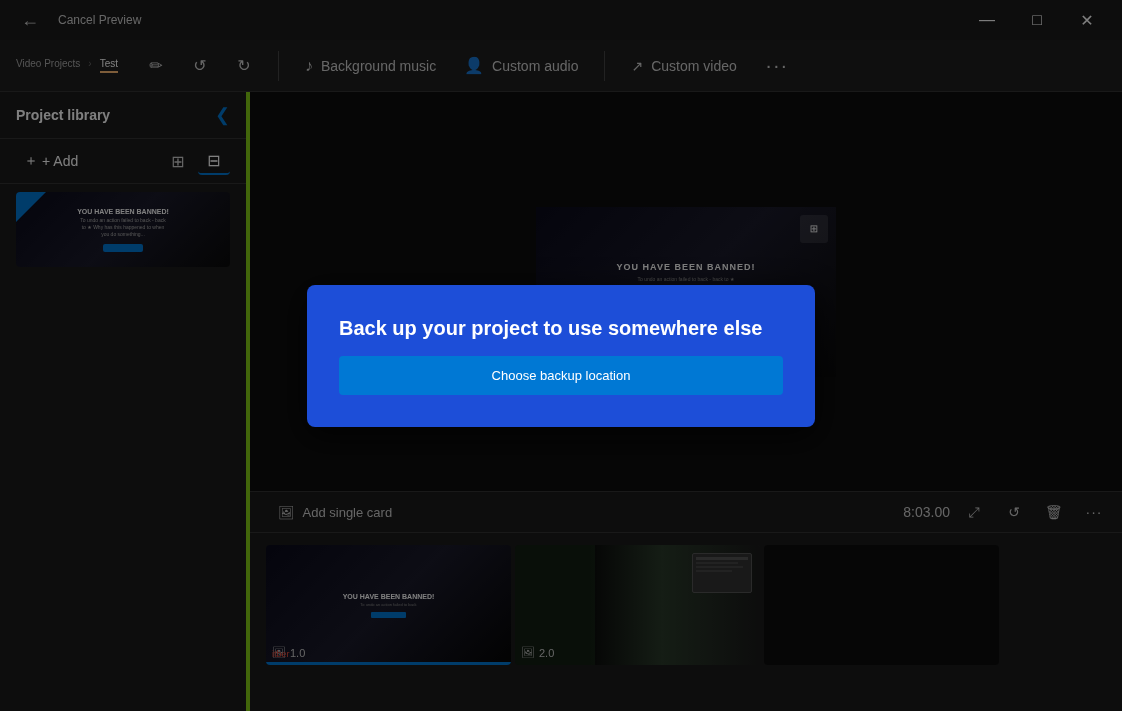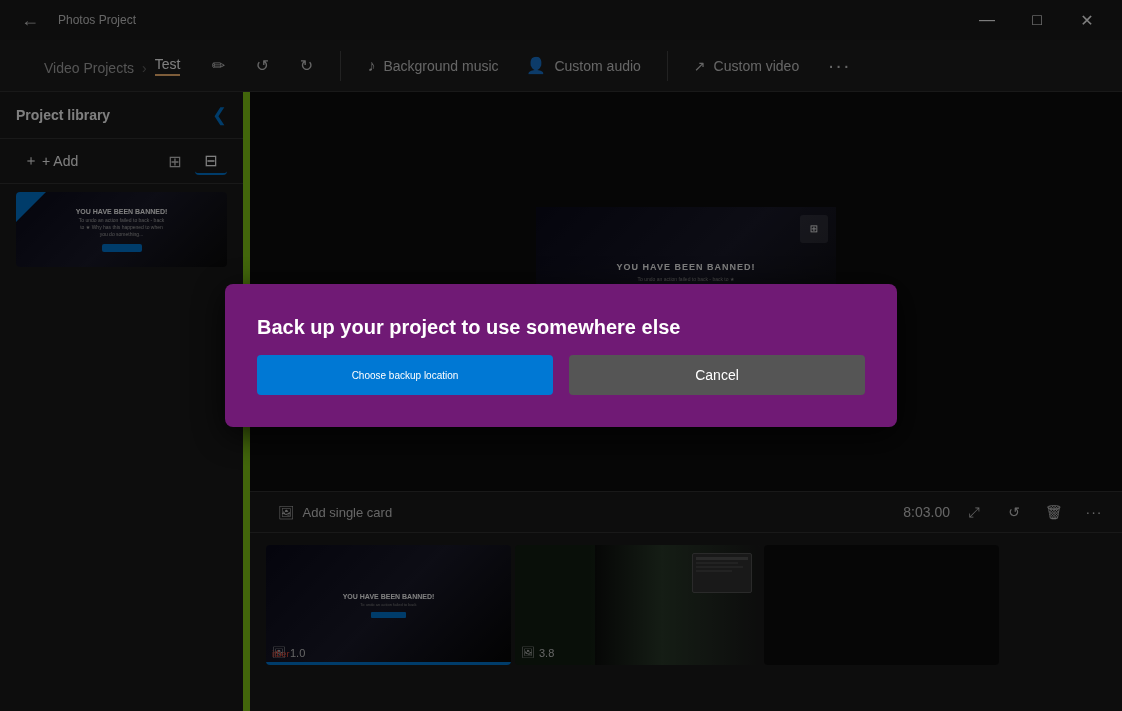--- a/index.html
+++ b/index.html
@@ -54,25 +54,24 @@
       display: flex;
       align-items: center;
       height: 52px;
       background: #1e1e1e;
       border-bottom: 1px solid #333;
       padding: 0 16px;
       gap: 8px;
     }
     .breadcrumb {
       display: flex;
-      align-items: flex-end;
+      align-items: flex-start;
       gap: 8px;
-      font-size: 14px;
+      font-size: 10px;
       color: #aaa;
-      margin-left: 28px;
     }
     .breadcrumb-item { cursor: pointer; }
     .breadcrumb-sep { color: #666; }
     .breadcrumb-current {
       color: #fff;
       font-weight: 500;
       border-bottom: 2px solid #fdba74;
       padding-bottom: 2px;
     }
     .toolbar-icon-btn {
@@ -123,21 +122,21 @@
     
     .main-layout {
       display: flex;
       height: calc(711px - 40px - 52px);
     }
 
     
     .left-panel {
       width: 250px;
       background: #1a1a1a;
-      border-right: 7px solid #84cc16;
+      border-right: 4px solid #84cc16;
       display: flex;
       flex-direction: column;
       position: relative;
     }
     .panel-header {
       display: flex;
       align-items: center;
       justify-content: space-between;
       padding: 12px 16px;
       border-bottom: 1px solid #333;
@@ -370,24 +369,24 @@
       left: 0;
       width: 100%;
       height: 100%;
       background: rgba(0,0,0,0.5);
       display: flex;
       align-items: center;
       justify-content: center;
       z-index: 100;
     }
     .modal {
-      background: #701a75;
+      background: #1d4ed8;
       border-radius: 8px;
       padding: 32px;
-      width: 672px;
+      width: 508px;
       box-shadow: 0 8px 32px rgba(0,0,0,0.8);
     }
     .modal-title {
       font-size: 20px;
       font-weight: 600;
       margin-bottom: 16px;
       color: #fff;
     }
     .modal-desc {
       font-size: 14px;
@@ -399,21 +398,21 @@
       display: flex;
       gap: 16px;
     }
     .modal-btn-primary {
       flex: 1;
       padding: 12px 24px;
       background: #0078d4;
       border: none;
       border-radius: 4px;
       color: #fff;
-      font-size: 10px;
+      font-size: 13px;
       cursor: pointer;
       font-family: 'Segoe UI', sans-serif;
     }
     .modal-btn-secondary {
       flex: 1;
       padding: 12px 24px;
       background: #555;
       border: none;
       border-radius: 4px;
       color: #fff;
@@ -423,21 +422,21 @@
     }
   </style>
 </head>
 <body>
 
 <div class="title-bar">
   <div class="title-bar-left">
     <button class="toolbar-icon-btn" style="font-size:18px;">
       <span>←</span>
     </button>
-    <span class="app-title">Photos Project</span>
+    <span class="app-title">Cancel Preview</span>
   </div>
   <div class="title-bar-controls">
     <button class="title-bar-btn">
       <span>—</span>
     </button>
     <button class="title-bar-btn">
       <span>□</span>
     </button>
     <button class="title-bar-btn close">
       <span>✕</span>
@@ -581,34 +580,33 @@
                   <div style="width:100%;height:3px;background:#555;"></div>
                   <div style="width:80%;height:2px;background:#444;"></div>
                   <div style="width:90%;height:2px;background:#444;"></div>
                   <div style="width:70%;height:2px;background:#444;"></div>
                 </div>
                 <div style="width:80px;height:100%;background:rgba(40,80,40,0.3);"></div>
               </div>
             </div>
             <div class="strip-label">
               <span>🖼</span>
-              <span>3.8</span>
+              <span>2.0</span>
             </div>
           </div>
         </div>
 
         <div class="strip-item">
           <div class="strip-thumb-3" style="background:#0d0d0d;"></div>
         </div>
       </div>
     </div>
   </div>
 </div>
 
 <div class="modal-overlay">
   <div class="modal">
     <div class="modal-title">Back up your project to use somewhere else</div>
     <div class="modal-buttons">
       <button class="modal-btn-primary">Choose backup location</button>
-      <button class="modal-btn-secondary">Cancel</button>
     </div>
   </div>
 </div>
 
 </body></html>

